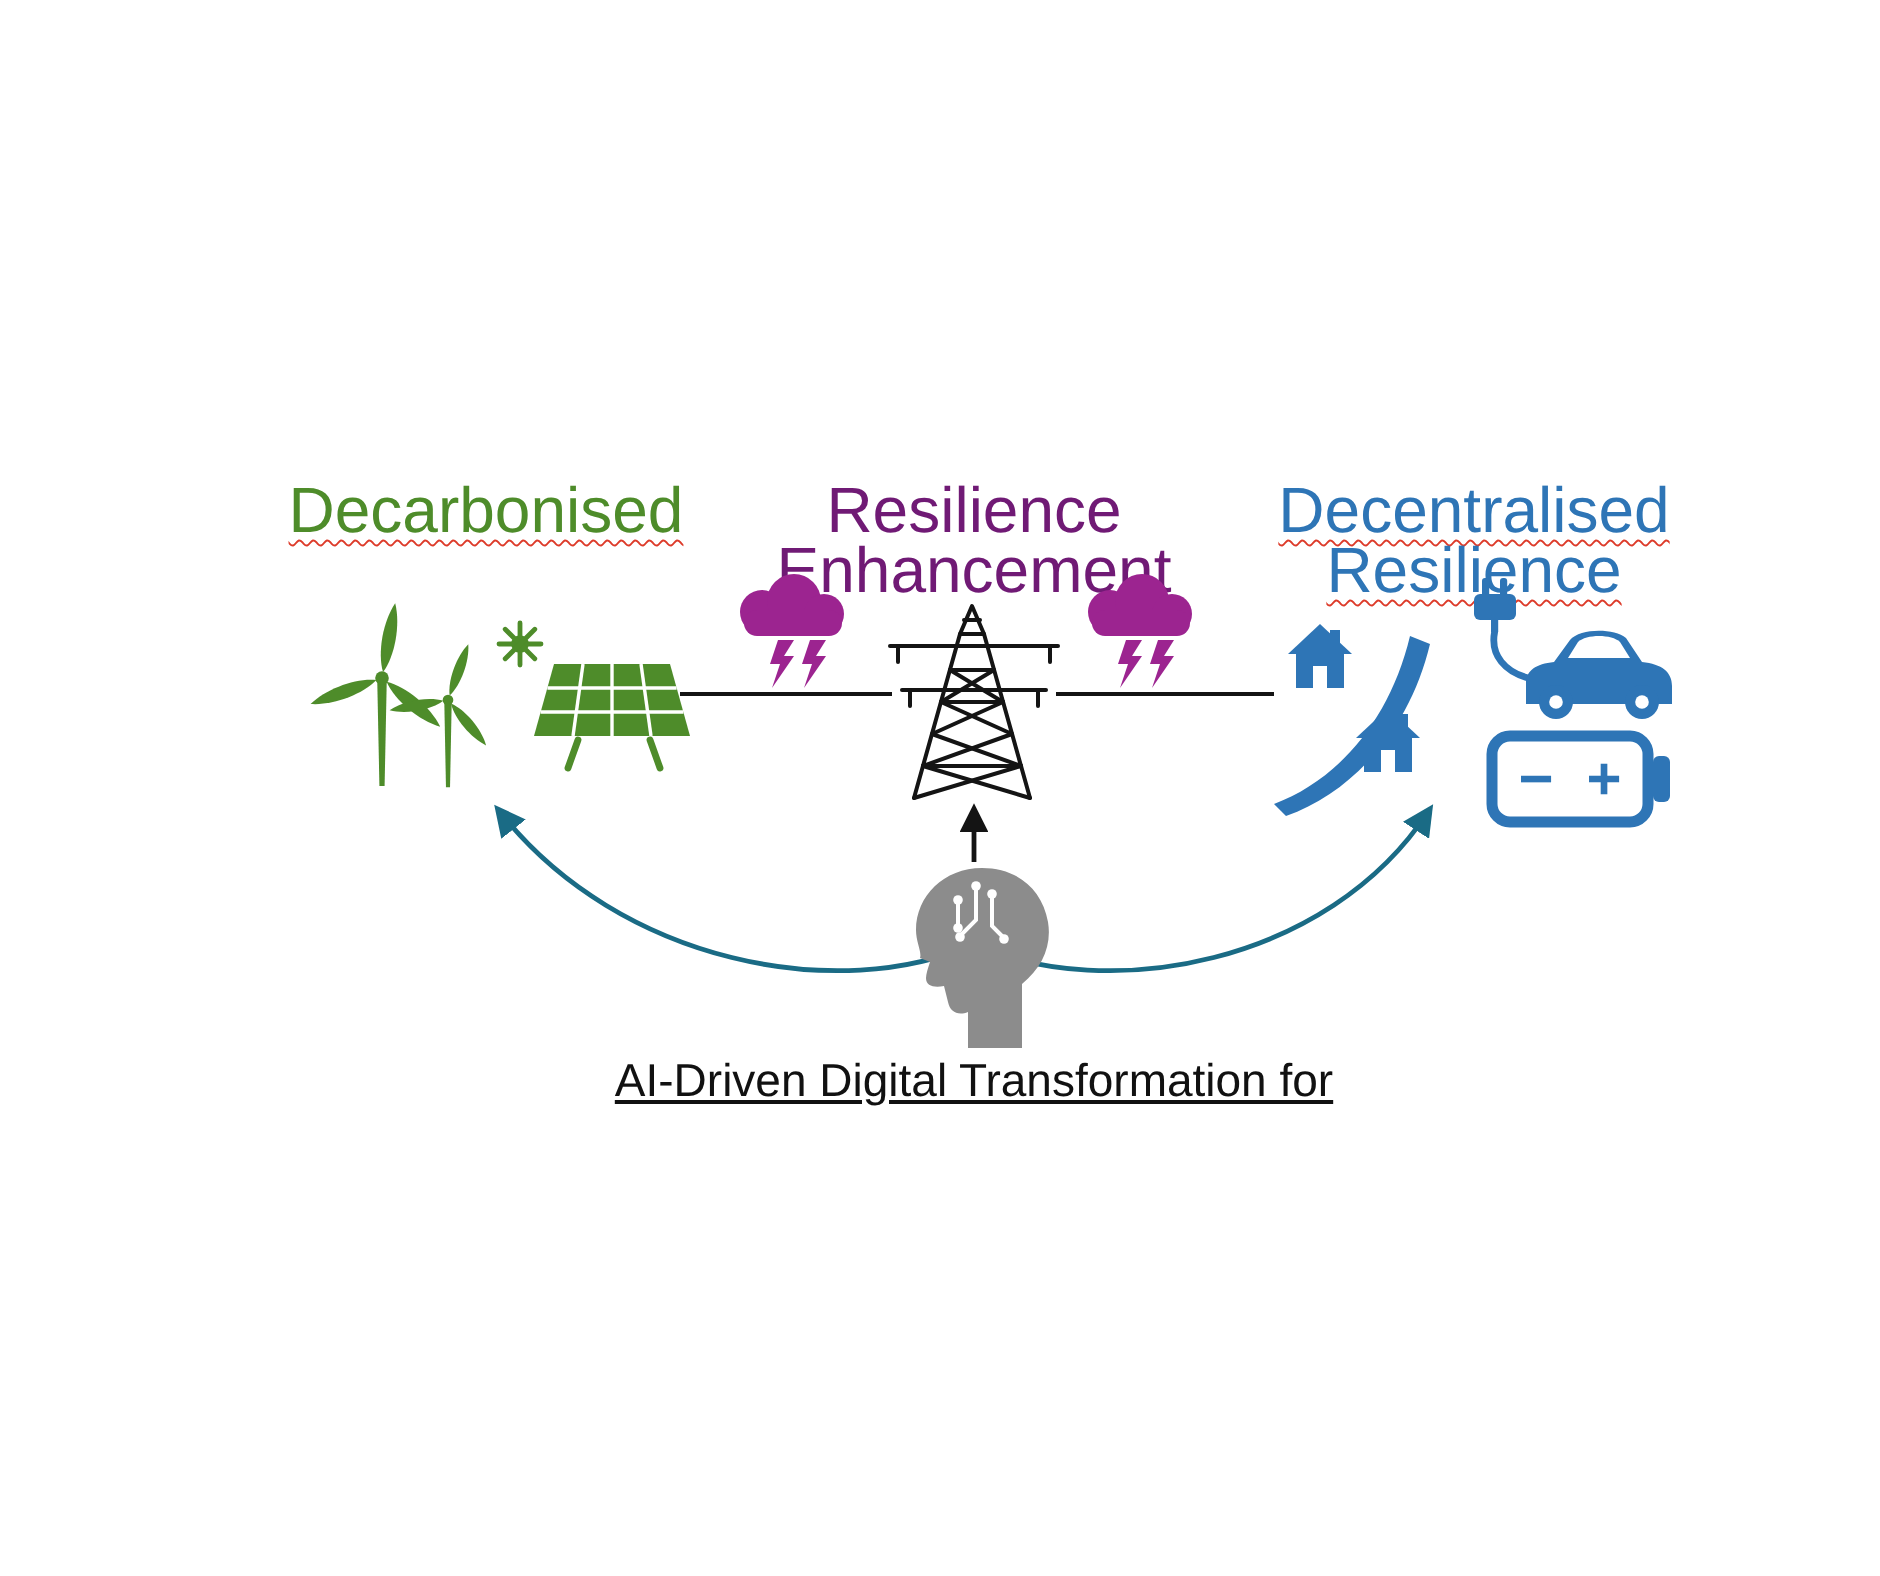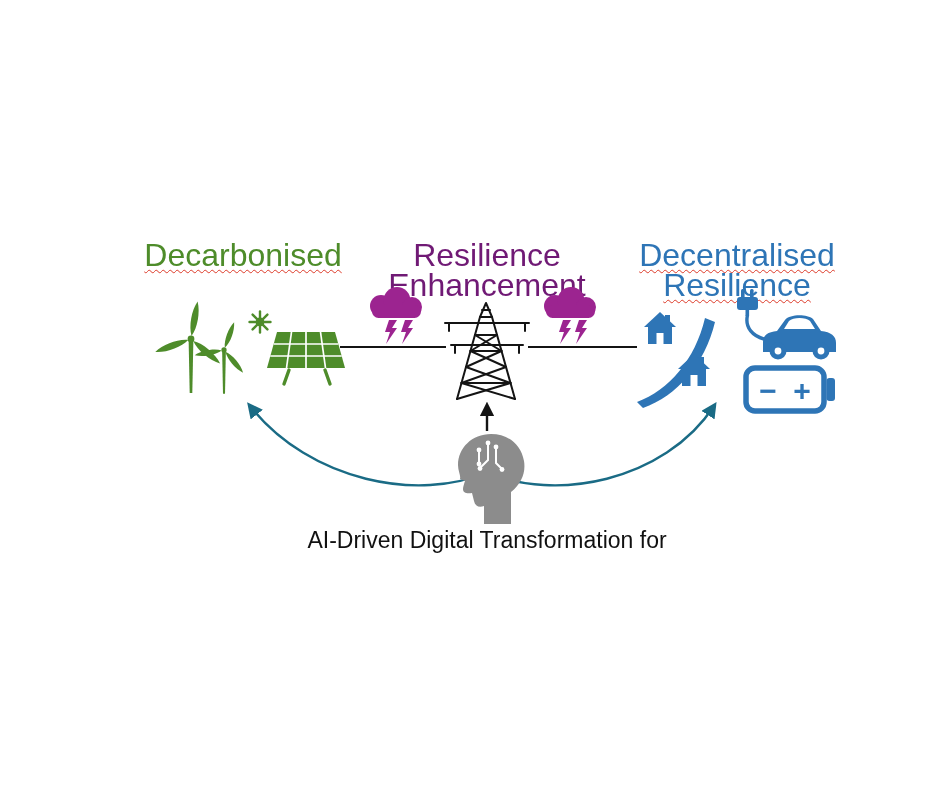--- a/index.html
+++ b/index.html
@@ -6,21 +6,21 @@
   body { font-family:"Liberation Sans", sans-serif; background:#ffffff; }
   .canvas { position:relative; width:940px; height:788px; background:#ffffff; overflow:hidden; }
   .abs { position:absolute; overflow:visible; }
   .label { position:absolute; width:260px; text-align:center; font-size:32px; line-height:30px; top:240px; }
   .label.green  { color:#4e8c2a; }
   .label.purple { color:#701a75; }
   .label.blue   { color:#2e75b6; }
   .sq { text-decoration-line:underline; text-decoration-style:wavy;
         text-decoration-color:#dd3b2a; text-decoration-thickness:1px; text-underline-offset:3px; }
   .caption { position:absolute; left:187px; top:525px; width:600px; text-align:center;
-             font-size:23px; line-height:31px; color:#111111; }
+             font-size:23px; line-height:31px; color:#111111;text-decoration:underline; }
 </style>
 </head>
 <body>
 
 <div class="canvas">
 
   <svg class="abs" style="left:0;top:0" width="940" height="788" viewBox="0 0 940 788">
     <defs>
       <marker id="mTeal" viewBox="0 0 10 10" refX="7" refY="5" markerWidth="6.5" markerHeight="6.5" orient="auto">
         <path d="M0,0 L10,5 L0,10 Z" fill="#1a6b85"></path>

